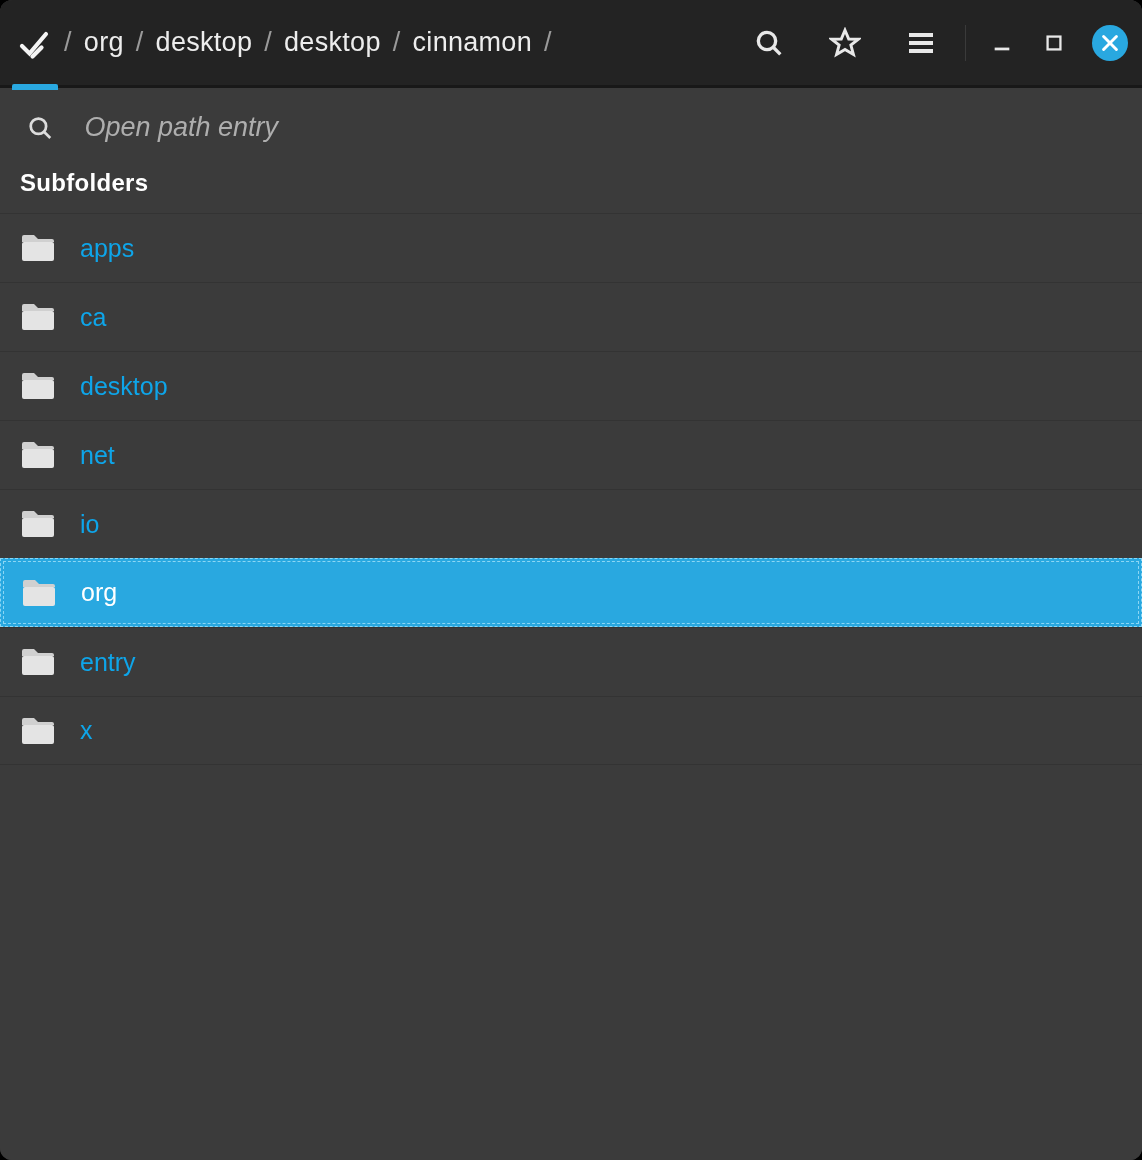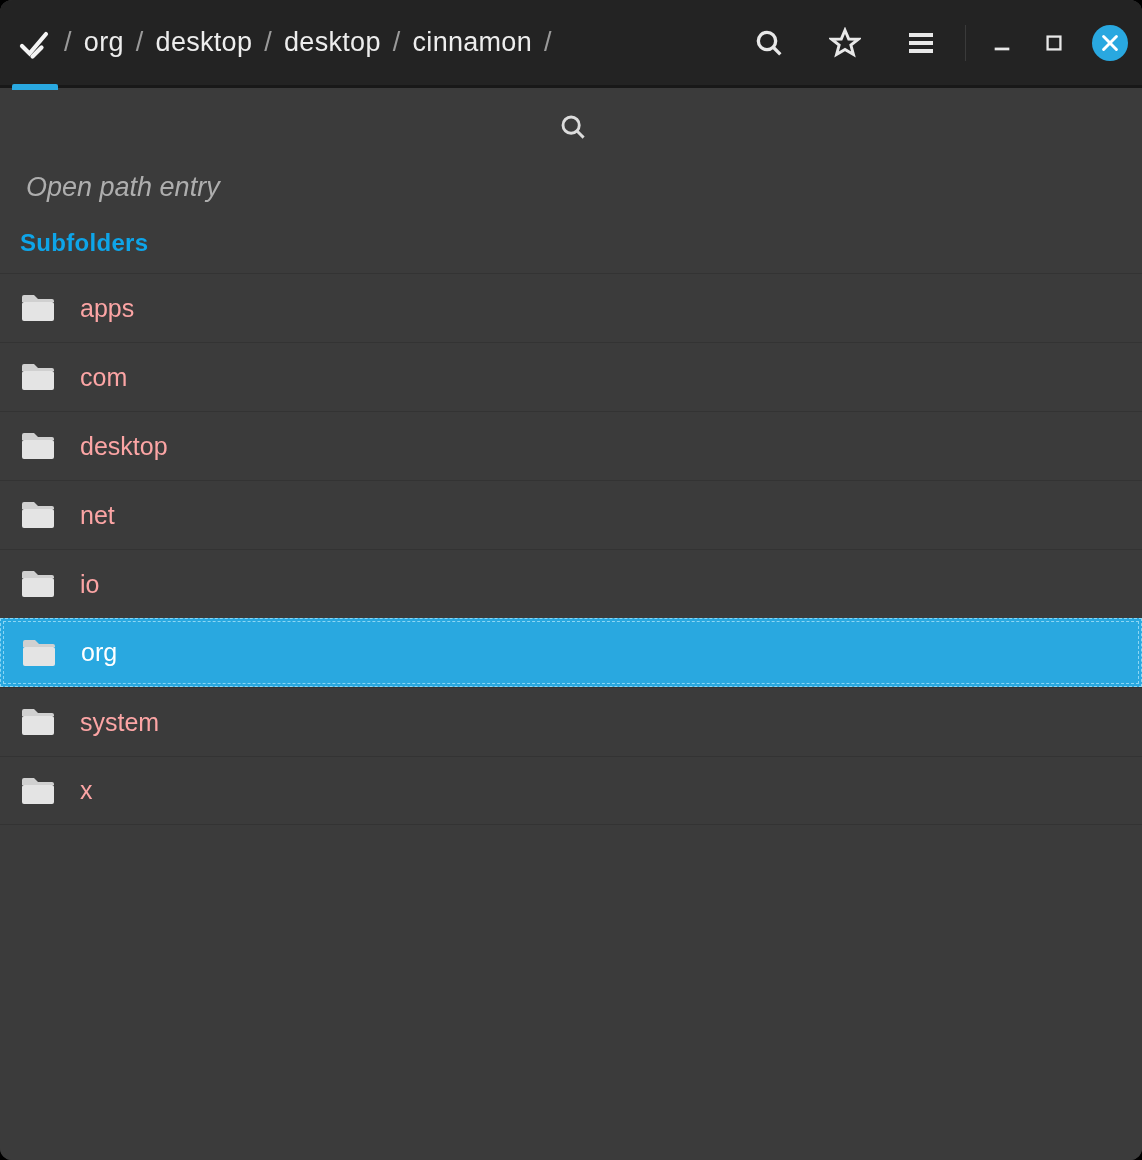--- a/index.html
+++ b/index.html
@@ -118,21 +118,20 @@
       border-radius: 50%;
       color: #fff !important;
     }
     .wc-close svg { width: 20px; height: 20px; }
     .wc-btn svg { width: 22px; height: 22px; }
     .search-bar {
       display: flex;
       align-items: center;
       padding: 24px 22px 20px 26px;
       gap: 30px;
-      flex-direction: column;
     }
     .search-bar svg {
       width: 30px;
       height: 30px;
       color: #dcdcdc;
     }
     .search-input {
       background: transparent;
       border: none;
       outline: none;
@@ -141,21 +140,21 @@
       color: #c2c2c2;
       font-family: inherit;
       width: 100%;
       font-weight: 500;
     }
     .search-input::placeholder {
       color: #aeaeae;
       font-style: italic;
     }
     .section-header {
-      color: #0ea5e9;
+      color: #ffffff;
       font-size: 24px;
       font-weight: 600;
       padding: 6px 20px 16px 20px;
       letter-spacing: 0.3px;
     }
     .list {
       display: flex;
       flex-direction: column;
     }
     .list-item {
@@ -178,21 +177,21 @@
       border-right: 1px dashed #8bd6f4;
       outline: 1px dashed #8bd6f4;
       outline-offset: -4px;
     }
     .list-item .folder-ico {
       width: 36px;
       height: 30px;
       flex-shrink: 0;
     }
     .list-item .label {
-      color: #fca5a5;
+      color: #0ea5e9;
       font-size: 25px;
       font-weight: 500;
     }
     .list-item.selected .label {
       color: #ffffff;
     }
     .content-area {
       background: #3b3b3b;
       flex: 1;
       overflow: auto;
@@ -286,21 +285,21 @@
             <path fill="#d0d0d0" d="M2 4 Q2 2 4 2 L14 2 L18 6 L32 6 Q34 6 34 8 L34 9 L2 9 Z"></path>
             <rect fill="#e4e4e4" x="2" y="9" width="32" height="19" rx="2"></rect>
           </svg>
           <span class="label">apps</span>
         </div>
         <div class="list-item">
           <svg viewBox="0 0 36 30" class="folder-ico">
             <path fill="#d0d0d0" d="M2 4 Q2 2 4 2 L14 2 L18 6 L32 6 Q34 6 34 8 L34 9 L2 9 Z"></path>
             <rect fill="#e4e4e4" x="2" y="9" width="32" height="19" rx="2"></rect>
           </svg>
-          <span class="label">com</span>
+          <span class="label">ca</span>
         </div>
         <div class="list-item">
           <svg viewBox="0 0 36 30" class="folder-ico">
             <path fill="#d0d0d0" d="M2 4 Q2 2 4 2 L14 2 L18 6 L32 6 Q34 6 34 8 L34 9 L2 9 Z"></path>
             <rect fill="#e4e4e4" x="2" y="9" width="32" height="19" rx="2"></rect>
           </svg>
           <span class="label">desktop</span>
         </div>
         <div class="list-item">
           <svg viewBox="0 0 36 30" class="folder-ico">
@@ -321,21 +320,21 @@
             <path fill="#d0d0d0" d="M2 4 Q2 2 4 2 L14 2 L18 6 L32 6 Q34 6 34 8 L34 9 L2 9 Z"></path>
             <rect fill="#e4e4e4" x="2" y="9" width="32" height="19" rx="2"></rect>
           </svg>
           <span class="label">org</span>
         </div>
         <div class="list-item">
           <svg viewBox="0 0 36 30" class="folder-ico">
             <path fill="#d0d0d0" d="M2 4 Q2 2 4 2 L14 2 L18 6 L32 6 Q34 6 34 8 L34 9 L2 9 Z"></path>
             <rect fill="#e4e4e4" x="2" y="9" width="32" height="19" rx="2"></rect>
           </svg>
-          <span class="label">system</span>
+          <span class="label">entry</span>
         </div>
         <div class="list-item">
           <svg viewBox="0 0 36 30" class="folder-ico">
             <path fill="#d0d0d0" d="M2 4 Q2 2 4 2 L14 2 L18 6 L32 6 Q34 6 34 8 L34 9 L2 9 Z"></path>
             <rect fill="#e4e4e4" x="2" y="9" width="32" height="19" rx="2"></rect>
           </svg>
           <span class="label">x</span>
         </div>
       </div>
 

